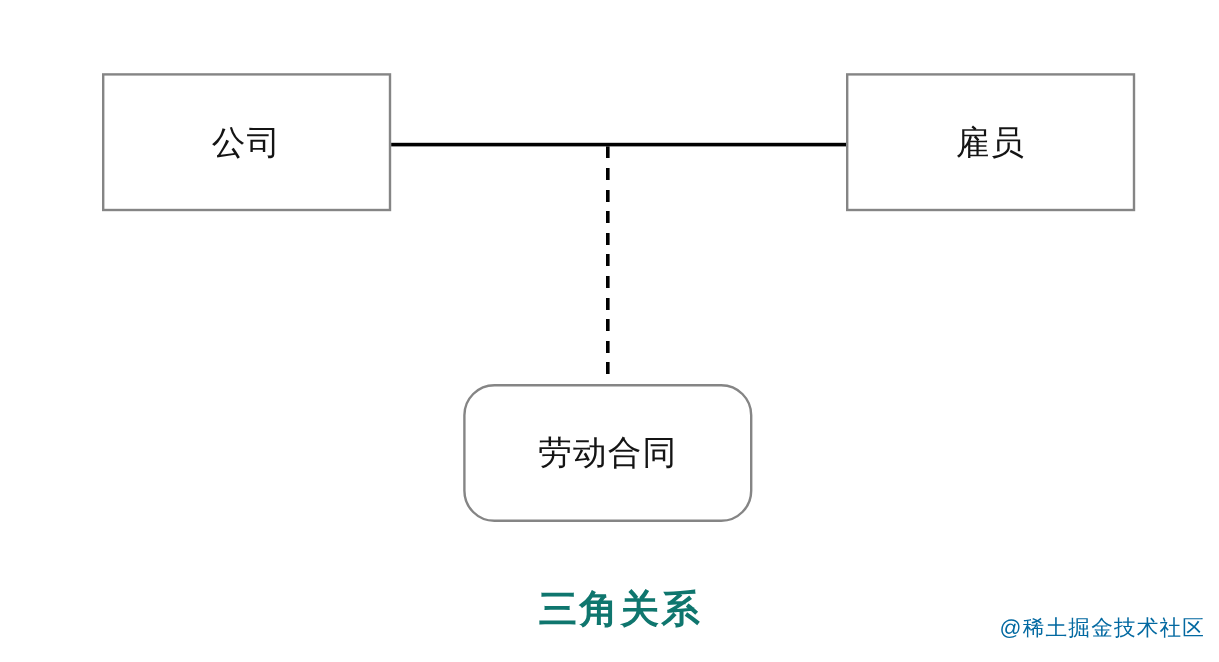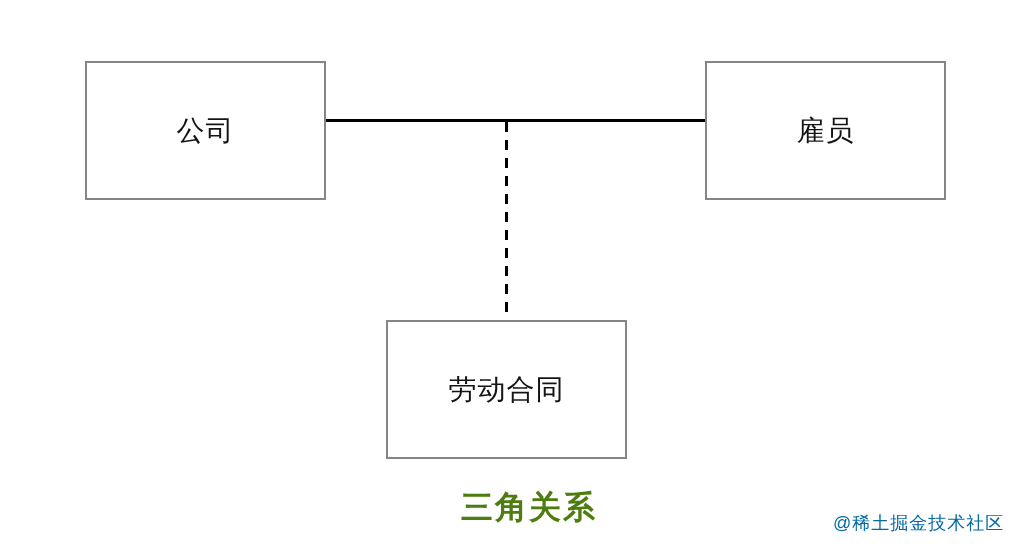--- a/index.html
+++ b/index.html
@@ -11,37 +11,37 @@
   .canvas {
     position: relative;
     width: 1016px;
     height: 552px;
     background: #ffffff;
     overflow: hidden;
   }
   .node-box {
     position: absolute;
     width: 241px;
-    height: 139px;
+    height: 115px;
     border: 2px solid #858585;
     background: #ffffff;
     box-sizing: border-box;
     display: flex;
     align-items: center;
     justify-content: center;
   }
   .node-label {
     font-size: 28px;
     color: #141414;
     letter-spacing: 1px;
     white-space: nowrap;
   }
   .box-company  { left: 85px;  top: 61px; }
   .box-employee { left: 705px; top: 61px; }
-  .box-contract { left: 386px; top: 320px; }
+  .box-contract { left: 386px; top: 320px; border-radius: 26px; }
 
   .connector-solid {
     position: absolute;
     left: 326px;
     top: 119px;
     width: 379px;
     height: 3px;
     background: #000000;
   }
   .connector-dashed {
@@ -56,24 +56,23 @@
       transparent 10px, transparent 18px
     );
   }
   .caption {
     position: absolute;
     left: 517px;
     top: 486px;
     transform: translateX(-50%);
     font-size: 32px;
     font-weight: 700;
-    color: #4d7c0f;
+    color: #0f766e;
     letter-spacing: 2px;
     white-space: nowrap;
-    margin-left: 12px;
   }
   .watermark {
     position: absolute;
     left: 833px;
     top: 511px;
     font-size: 18px;
     color: #0369a1;
     letter-spacing: 1px;
     white-space: nowrap;
   }

